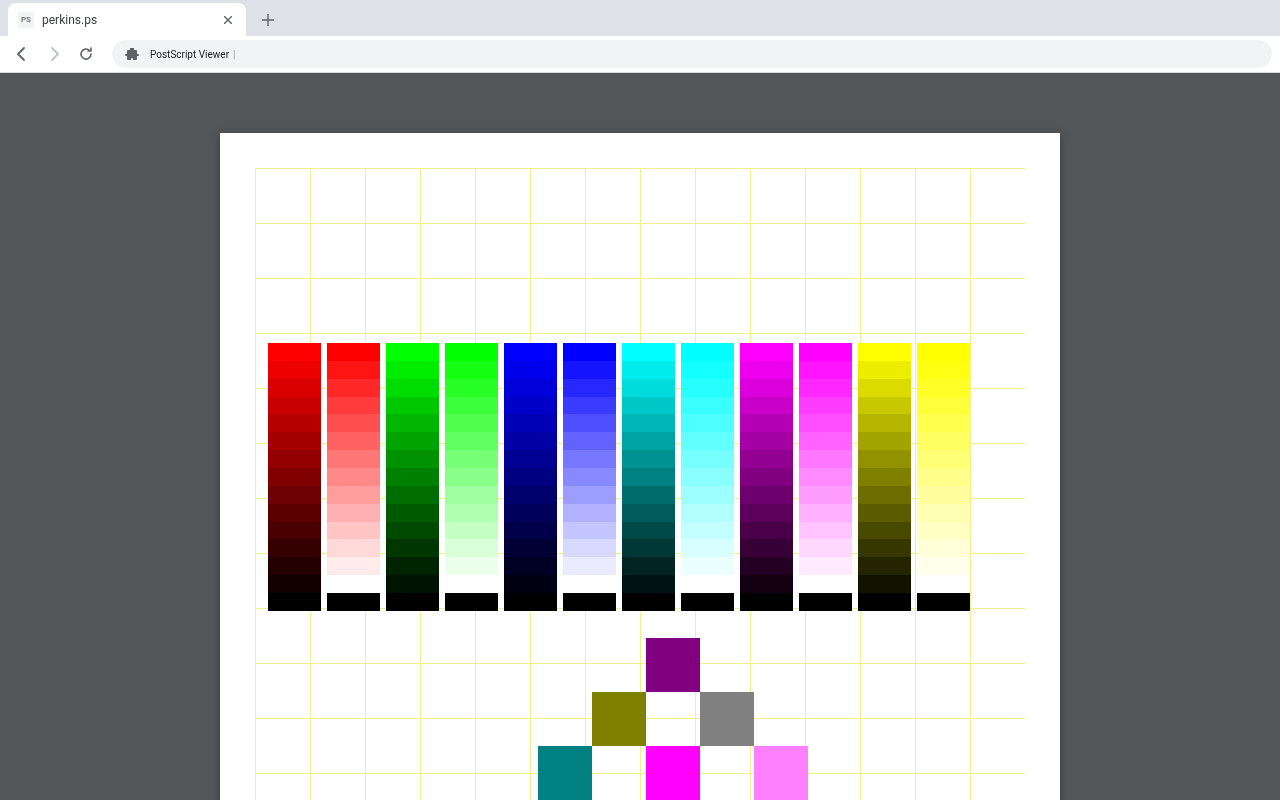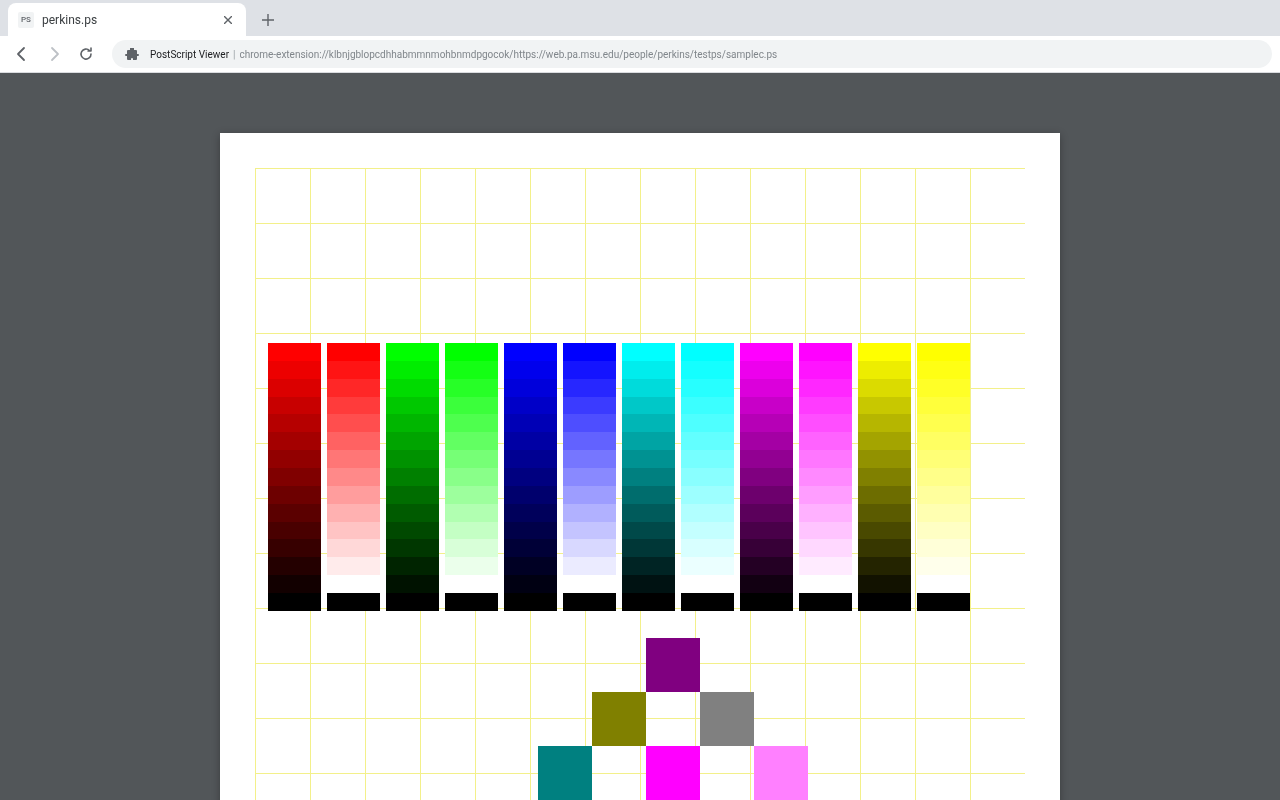--- a/index.html
+++ b/index.html
@@ -199,21 +199,20 @@
       </svg>
   </div>
   <div class="address-bar">
     <span class="ext-icon">
       <svg width="16" height="16" viewBox="0 0 16 16">
           <path d="M6 2 h4 v2 h2 a1 1 0 0 1 1 1 v3 h1 a1 1 0 0 1 0 2 h-1 v3 a1 1 0 0 1 -1 1 h-3 v-1 a1 1 0 0 0 -2 0 v1 h-3 a1 1 0 0 1 -1 -1 v-3 h-1 a1 1 0 0 1 0 -2 h1 v-3 a1 1 0 0 1 1 -1 h2 z" fill="#5f6368"></path>
         </svg>
     </span>
     <span class="url-prefix">PostScript Viewer</span>
     <span class="url-sep">|</span>
-    <span class="url-rest">chrome-extension://klbnjgblopcdhhabmmnmohbnmdpgocok/https://web.pa.msu.edu/people/perkins/testps/samplec.ps</span>
   </div>
 </div>
 
 <div class="viewport">
   <div class="page">
     <div class="grid-container">
       <svg id="grid-svg" width="770" height="1020" style="position:absolute;left:0;top:0;">
           <line x1="0.5" y1="0" x2="0.5" y2="990" stroke="#f3f08a" stroke-width="1"></line>
           <line x1="55.5" y1="0" x2="55.5" y2="990" stroke="#f3f08a" stroke-width="1"></line>
           <line x1="110.5" y1="0" x2="110.5" y2="990" stroke="#f3f08a" stroke-width="1"></line>

